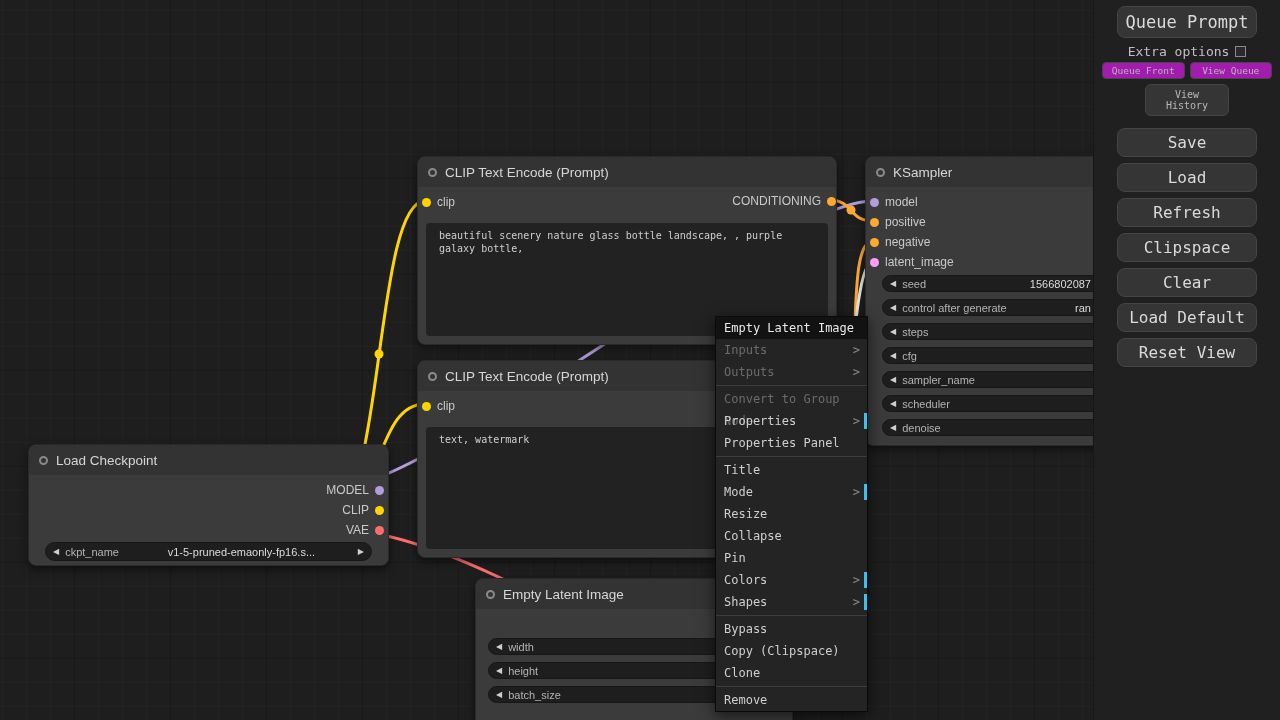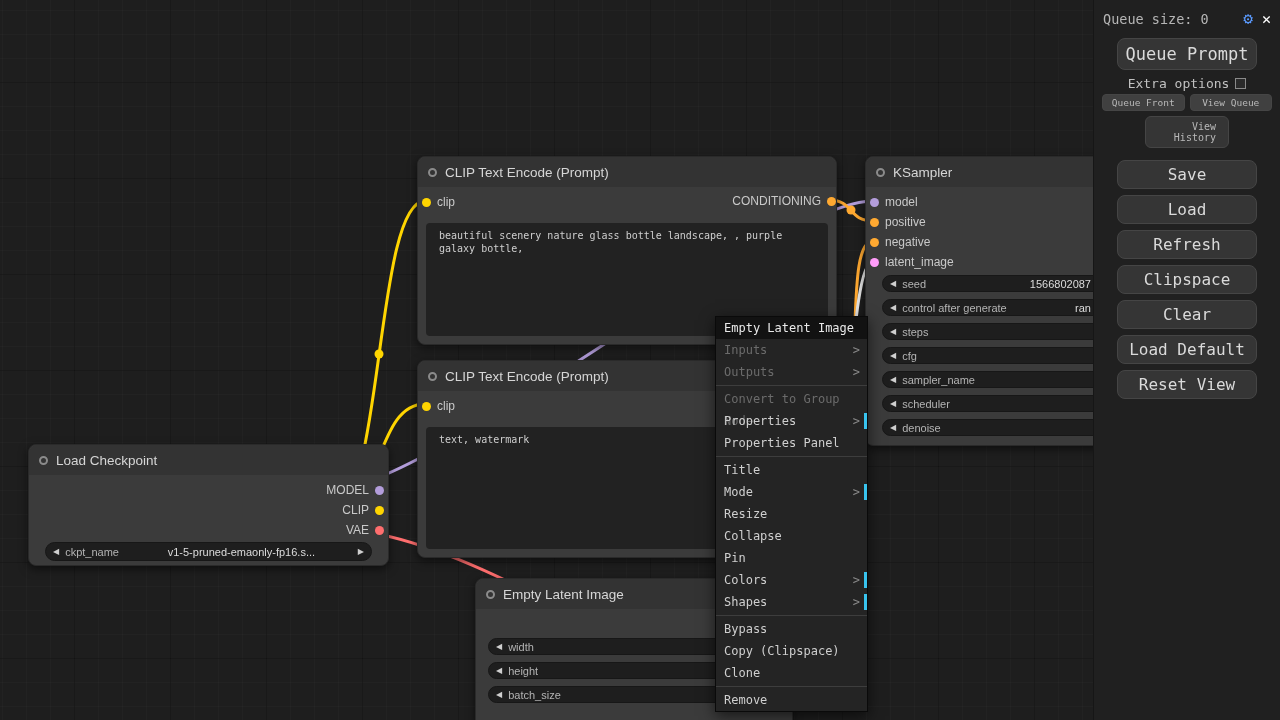--- a/index.html
+++ b/index.html
@@ -75,27 +75,27 @@
   .pbtn { display:block; width:140px; margin:6px auto; background:#353535;
           border:1px solid #454545; border-radius:8px; color:#dadada;
           font-family:inherit; font-size:16px; padding:4px 0; text-align:center;
           cursor:pointer; }
   .pbtn.big { font-size:17px; padding:5px 0; }
   .extra { display:flex; align-items:center; justify-content:center; gap:6px;
            font-size:13px; color:#c0c0c0; margin:4px 0 3px 0; }
   .checkbox { width:11px; height:11px; border:1px solid #8a8a8a; background:#2a2a2a;
               cursor:pointer; }
   .srow { display:flex; gap:5px; margin:2px 8px; }
-  .sbtn { flex:1; background:#404040; border:1px solid #454545; border-radius:4px;
+  .sbtn { flex:1; background:#a21caf; border:1px solid #454545; border-radius:4px;
           color:#b8b8b8; font-family:inherit; font-size:9.5px; padding:2px 0;
           text-align:center; cursor:pointer; }
   .vhist { display:block; width:84px; margin:5px auto 12px auto; background:#353535;
            border:1px solid #454545; border-radius:6px; color:#b8b8b8;
            font-family:inherit; font-size:10px; line-height:11px; padding:4px 12px;
-           text-align:right; cursor:pointer; }
+           text-align:center; cursor:pointer; }
 </style>
 </head>
 <body>
 
 <div id="app">
 
   <div id="canvas">
 
     <svg id="wires" viewBox="0 0 1280 720">
       <path d="M333,489 C433,489 773,201 873,201" stroke="#B39DDB" stroke-width="3" fill="none"></path>
@@ -302,25 +302,20 @@
       </div>
       <div class="cm-sep"></div>
       <div class="cm-item">
         <span>Remove</span>
       </div>
     </div>
 
   </div>
 
   <div id="panel">
-    <div class="p-top">
-      <span>Queue size: 0</span>
-      <span class="gear">⚙</span>
-      <span class="close">✕</span>
-    </div>
     <button class="pbtn big">Queue Prompt</button>
     <div class="extra">
       <span>Extra options</span>
       <span class="checkbox"></span>
     </div>
     <div class="srow">
       <button class="sbtn">Queue Front</button>
       <button class="sbtn">View Queue</button>
     </div>
     <button class="vhist">View History</button>

